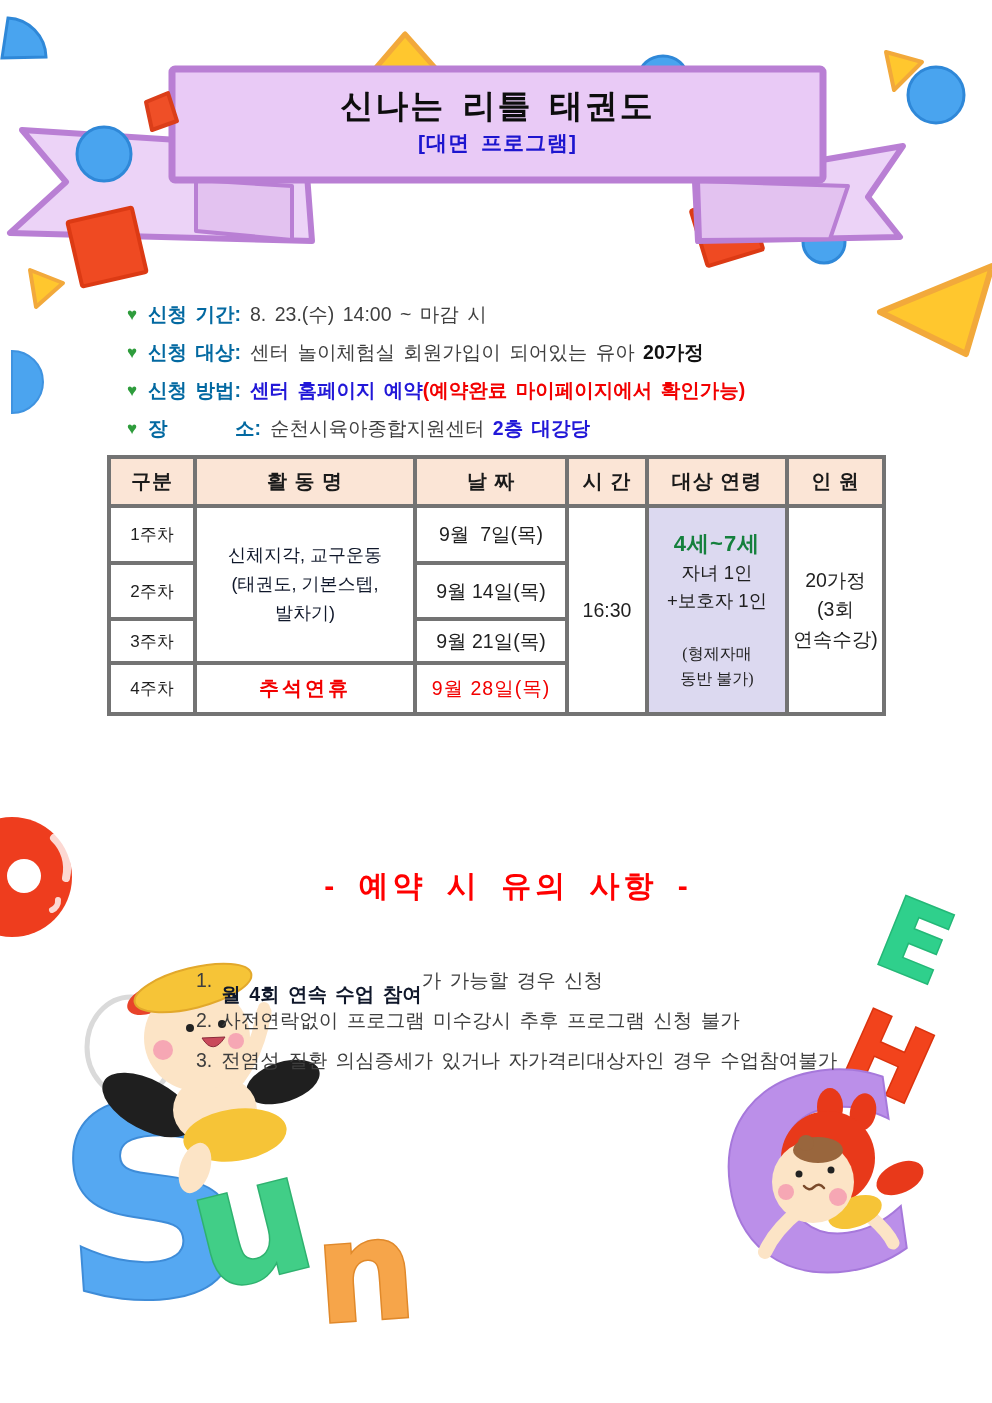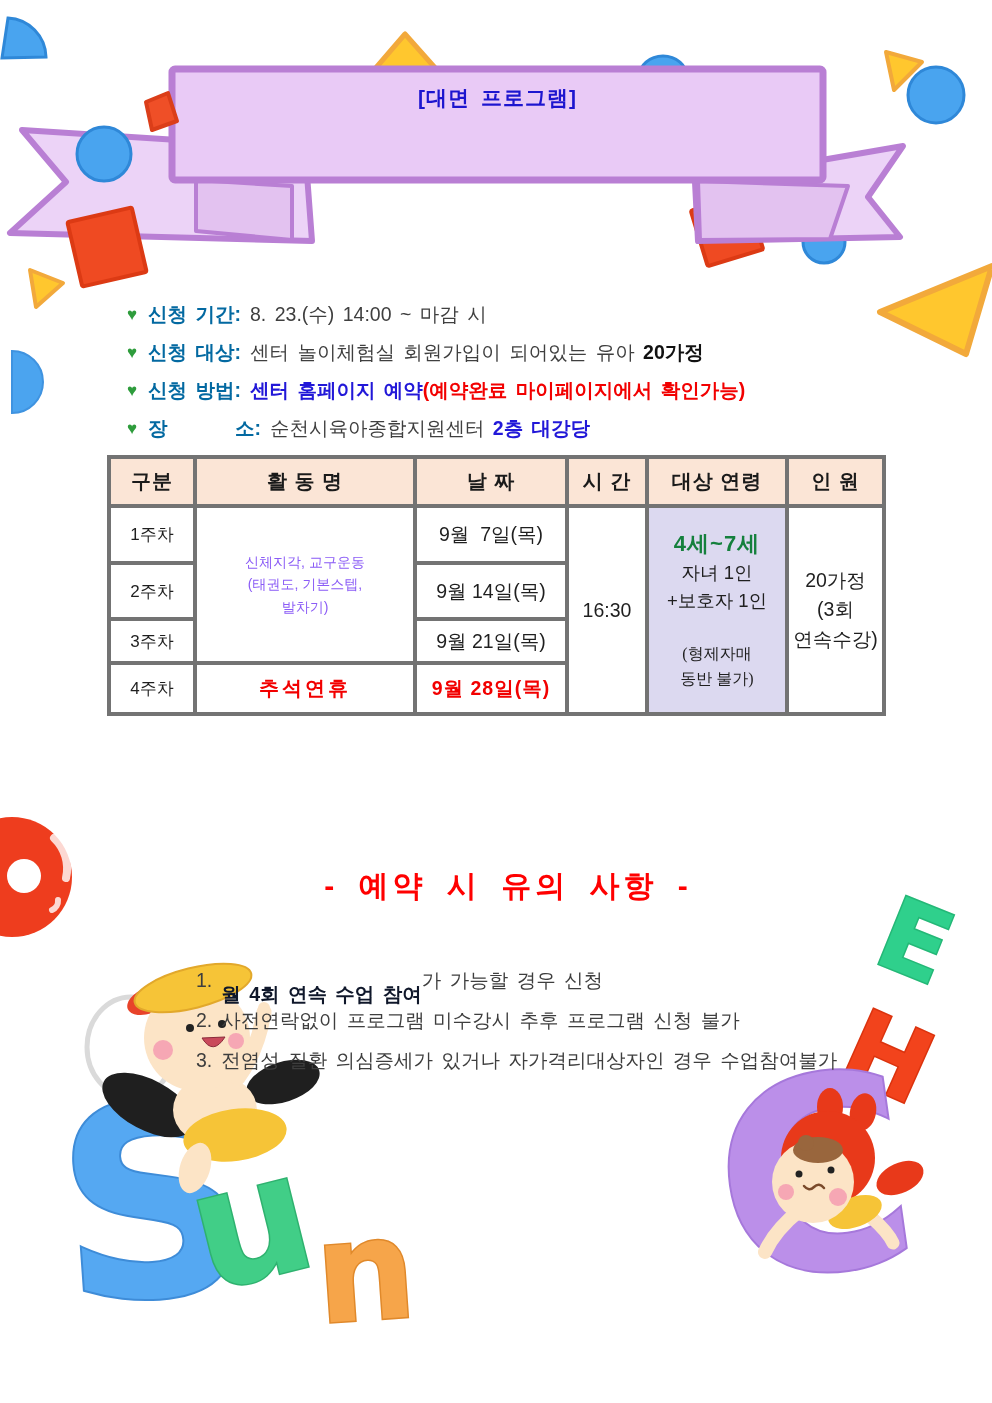--- a/index.html
+++ b/index.html
@@ -26,24 +26,24 @@
   .t-red{color:#f20000;font-weight:700;white-space:pre;}
 
   
   .schedule-wrap{position:absolute;left:107px;top:455px;}
   table.schedule{border-collapse:collapse;table-layout:fixed;width:775px;}
   table.schedule th,table.schedule td{border:4px solid #737373;text-align:center;vertical-align:middle;padding:0;}
   table.schedule{border:4px solid #c2564f;}
   th.hdr{background:#fbe5d6;font-size:20px;font-weight:600;color:#1a1a1a;letter-spacing:1px;height:45px;}
   .rw1{height:57px;} .rw2{height:56px;} .rw3{height:44px;} .rw4{height:51px;}
   td.week{font-size:17px;color:#1f1f1f;}
-  td.activity{font-size:14px;color:#8b5cf6;white-space:pre-line;line-height:1.6;margin-left:20px;}
+  td.activity{font-size:18px;color:#0f172a;white-space:pre-line;line-height:1.6;margin-left:20px;}
   td.holiday{color:#f20000;font-weight:700;font-size:20px;letter-spacing:3px;}
   td.date{font-size:19.5px;color:#1f1f1f;white-space:pre;}
-  td.date-red{color:#f20000;font-weight:700;letter-spacing:1px;}
+  td.date-red{color:#f20000;font-weight:400;letter-spacing:1px;}
   td.time{font-size:19.5px;color:#1f1f1f;}
   td.age-cell{background:#dcd9f0;}
   .age-range{color:#15803d;font-weight:700;font-size:22px;letter-spacing:1px;margin-bottom:0;}
   .age-comp{font-size:18.5px;color:#1f1f1f;white-space:pre-line;line-height:1.55;}
   .age-note{font-size:16px;color:#1f1f1f;white-space:pre-line;line-height:1.55;margin-top:26px;font-family:Liberation Serif, serif;}
   td.capacity{font-size:19.5px;color:#1f1f1f;white-space:pre-line;line-height:1.5;}
 
   
   .notice-heading{position:absolute;left:12px;top:866px;width:992px;text-align:center;
     font-size:30px;font-weight:800;color:#ff0000;letter-spacing:4px;word-spacing:8px;}
@@ -139,20 +139,21 @@
       <circle cx="831" cy="1170" r="3.5" fill="#222222"></circle>
       <circle cx="786" cy="1192" r="8" fill="#f6a7b4"></circle>
       <circle cx="838" cy="1197" r="9" fill="#f6a7b4"></circle>
       <path d="M 804,1186 q 5,6 10,1 q 5,-5 10,1" stroke="#7a4a2b" stroke-width="2.5" fill="none" stroke-linecap="round"></path>
     </g>
   </svg>
 
   <div class="txt-layer">
 
     <div class="title-block">
+      <div class="title">신나는 리틀 태권도</div>
       <div class="subtitle">[대면 프로그램]</div>
     </div>
 
     <div class="info-list">
       <div class="info-line">
         <span class="heart">♥</span>
         <span class="info-label">신청 기간:</span>
         <span class="t-plain">8. 23.(수) 14:00 ~ 마감 시</span>
       </div>
       <div class="info-line">

